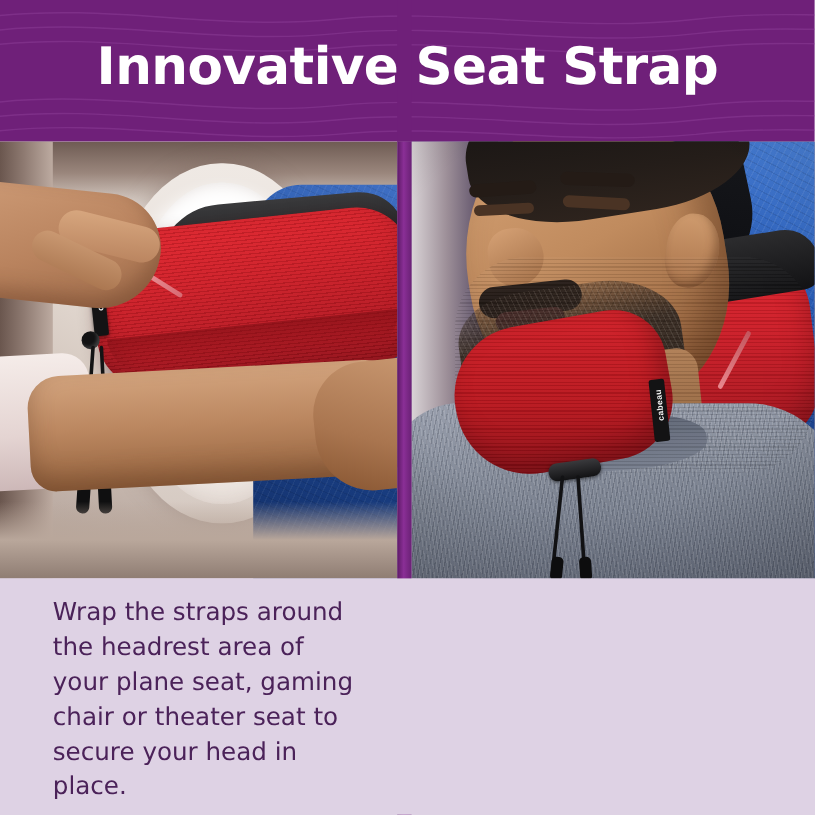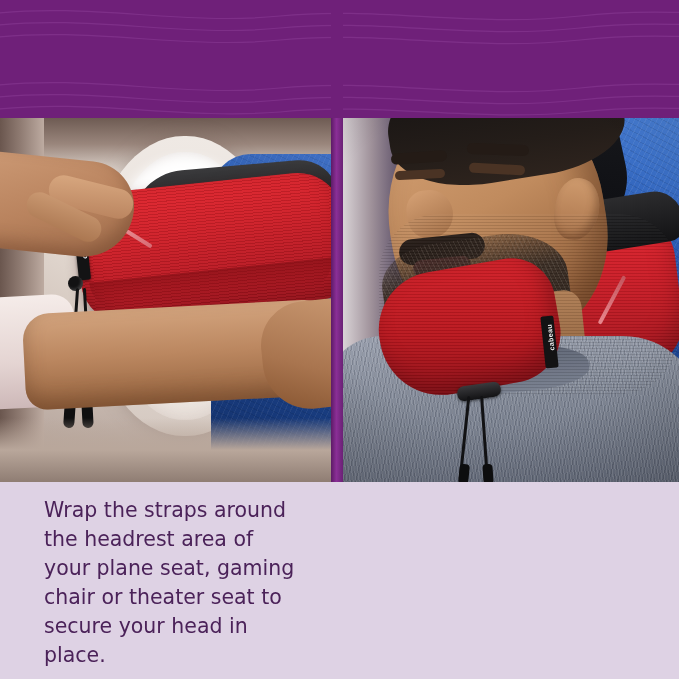--- a/index.html
+++ b/index.html
@@ -371,20 +371,21 @@
     <svg class="header-waves" viewBox="0 0 679 118" preserveAspectRatio="none">
       <g fill="none" stroke="#8B3D96" stroke-width="1.2">
         <path d="M-10,14 C90,2 180,26 280,16 C380,6 470,28 580,16 C640,9 680,14 700,12"></path>
         <path d="M-10,26 C90,14 180,38 280,28 C380,18 470,40 580,28 C640,21 680,26 700,24"></path>
         <path d="M-10,38 C90,26 180,50 280,40 C380,30 470,52 580,40 C640,33 680,38 700,36"></path>
         <path d="M-10,86 C90,74 180,98 280,88 C380,78 470,100 580,88 C640,81 680,86 700,84"></path>
         <path d="M-10,98 C90,86 180,110 280,100 C380,90 470,112 580,100 C640,93 680,98 700,96"></path>
         <path d="M-10,110 C90,98 180,120 280,112 C380,102 470,122 580,112 C640,105 680,110 700,108"></path>
       </g>
     </svg>
+    <div class="header-title">Innovative Seat Strap</div>
   </div>
 
   <div class="photos">
 
     <div class="photo photo-left">
       <div class="cabin"></div>
       <div class="cabin-top-shadow"></div>
       <div class="cabin-wall-left"></div>
       <div class="window-outer"></div>
       <div class="window-inner"></div>

